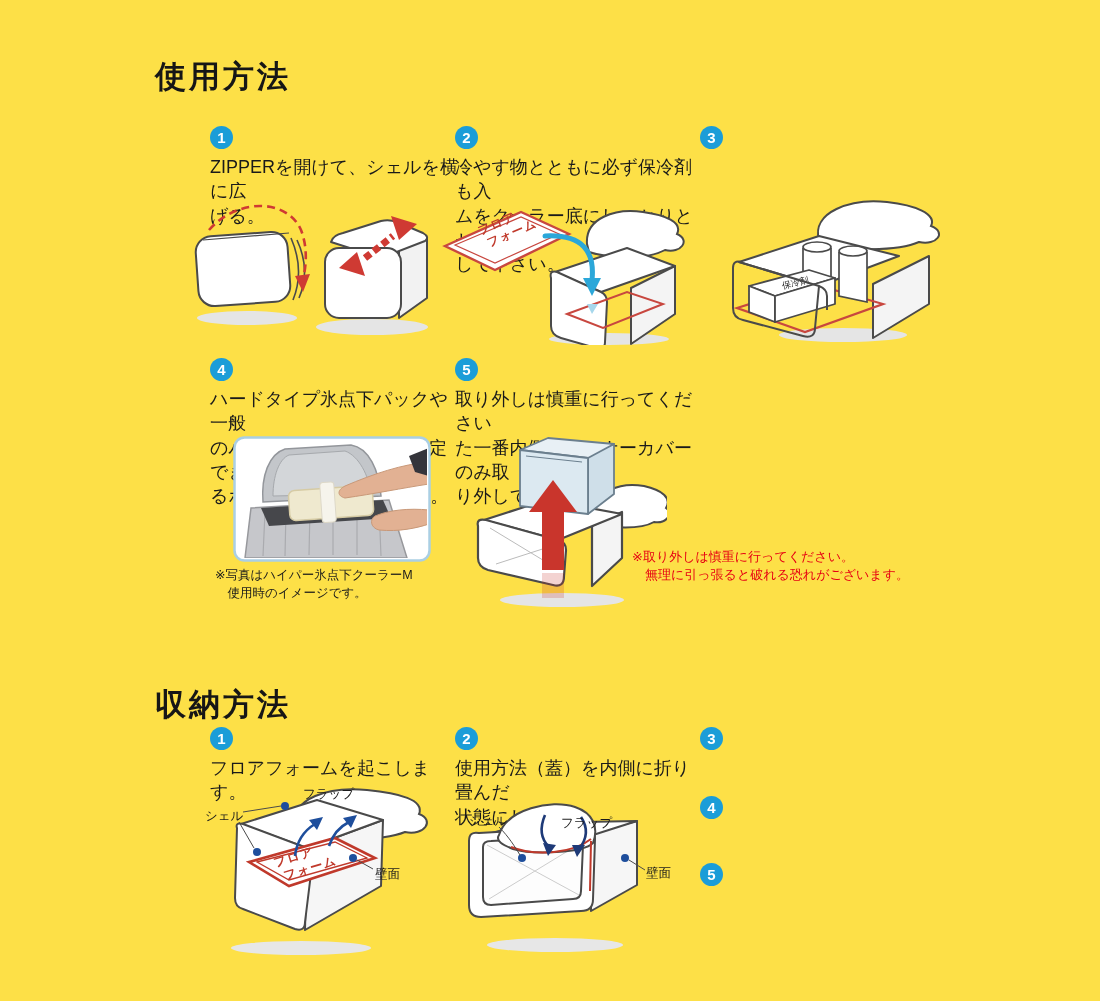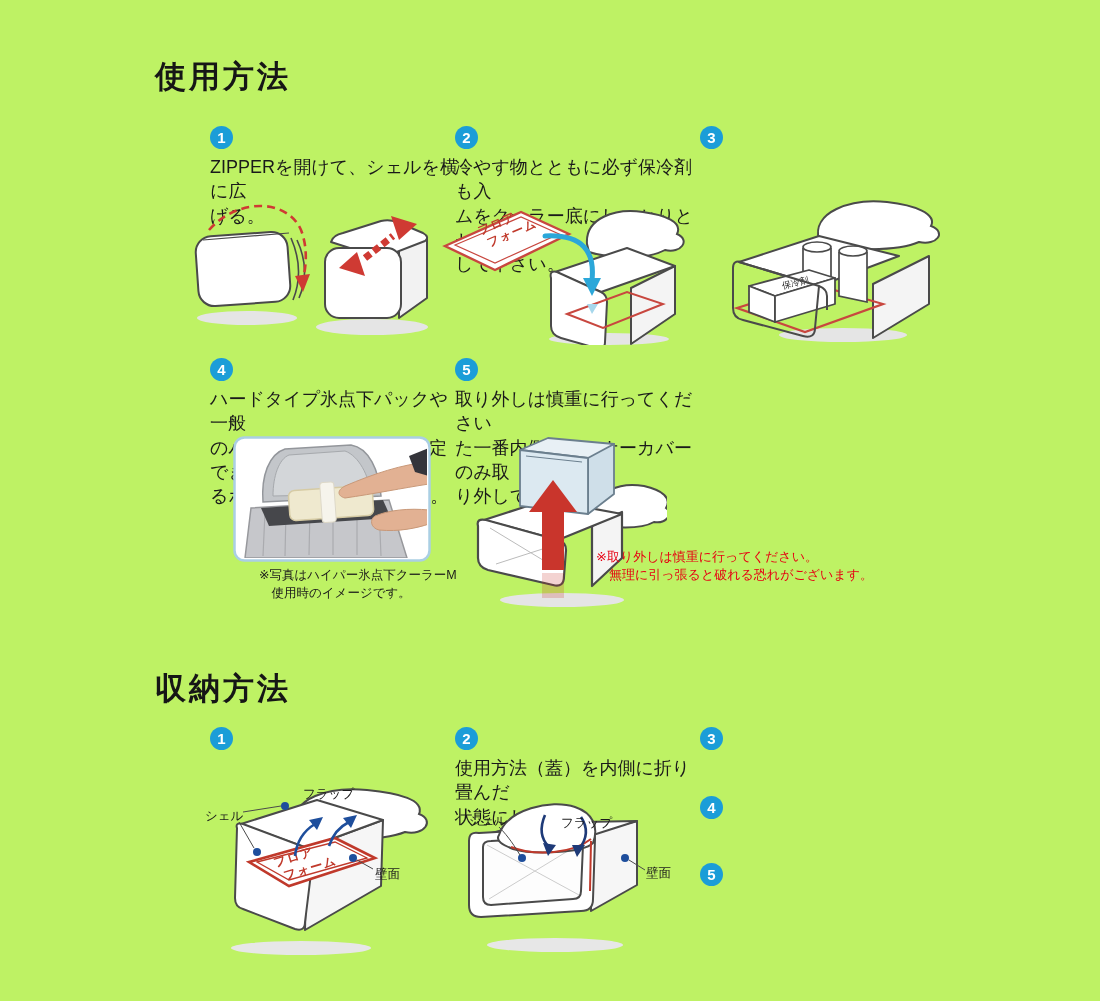--- a/index.html
+++ b/index.html
@@ -2,38 +2,38 @@
 <html><head>
 <meta charset="utf-8">
 <style>
   * { margin:0; padding:0; box-sizing:border-box; }
   html,body { background:#ffffff; }
   body {
     width:1100px; height:1001px; position:relative; overflow:hidden;
     font-family:"Liberation Sans","DejaVu Sans",sans-serif;
     color:#1a1a1a;
   }
-  .canvas { position:absolute; left:0; top:0; width:1100px; height:1001px; background:#bef264; }
+  .canvas { position:absolute; left:0; top:0; width:1100px; height:1001px; background:#fde047; }
   .section-title {
     position:absolute; font-size:31px; font-weight:700; letter-spacing:3px; color:#161616;
   }
   .step { position:absolute; width:248px; }
   .badge {
     display:flex; width:23px; height:23px; border-radius:50%;
     background:#1B9DD8; color:#fff; font-weight:bold; font-size:15px;
     align-items:center; justify-content:center;
   }
   .step-text {
     margin-top:6px; font-size:18px; line-height:1.35;
     white-space:pre-line; color:#1a1a1a;
   }
   .illu { position:absolute; }
   .caption {
     position:absolute; font-size:12.5px; line-height:1.45;
-    white-space:pre-line; color:#1a1a1a;margin-left:44px;
+    white-space:pre-line; color:#1a1a1a;
   }
   .warning {
     position:absolute; font-size:13px; line-height:1.4; font-weight:500;
     white-space:pre-line; color:#E60012;
   }
   svg text { font-family:"Liberation Sans","DejaVu Sans",sans-serif; fill:#1a1a1a; }
   svg .dlabel { font-size:12.5px; }
   svg .red-label { fill:#C0392B; font-weight:bold; }
 </style>
 </head>
@@ -178,27 +178,28 @@
     <g stroke="#6b7f8e" stroke-width="1.8" stroke-linejoin="round">
       <path d="M126,36 L152,24 L152,74 L126,94 Z" fill="#cfdfe9"></path>
       <path d="M58,30 L86,18 L152,24 L126,38 Z" fill="#e8f0f5"></path>
       <path d="M58,30 L126,38 L126,94 L58,86 Z" fill="#dce9f1"></path>
       <path d="M64,36 L120,42" fill="none" stroke-width="1"></path>
     </g>
     <polygon points="91,60 115,92 102,92 102,150 80,150 80,92 67,92" fill="#c9352c"></polygon>
     <polygon points="80,153 102,153 102,178 80,178" fill="#c9352c" opacity="0.22"></polygon>
   </svg>
 
-  <div class="warning" style="left:596px; top:548px;">※取り外しは慎重に行ってください。
+  <div class="warning" style="left:632px; top:548px;">※取り外しは慎重に行ってください。
 　無理に引っ張ると破れる恐れがございます。</div>
 
-  <div class="section-title" style="left:155px; top:668px;">収納方法</div>
+  <div class="section-title" style="left:155px; top:684px;">収納方法</div>
 
   <div class="step" style="left:210px; top:727px;">
     <span class="badge">1</span>
+    <p class="step-text">フロアフォームを起こします。</p>
   </div>
   <div class="step" style="left:455px; top:727px;">
     <span class="badge">2</span>
     <p class="step-text">使用方法（蓋）を内側に折り畳んだ
 状態にします。</p>
   </div>
   <div class="step" style="left:700px; top:727px;">
     <span class="badge">3</span>
   </div>
   <div class="step" style="left:700px; top:796px;">

